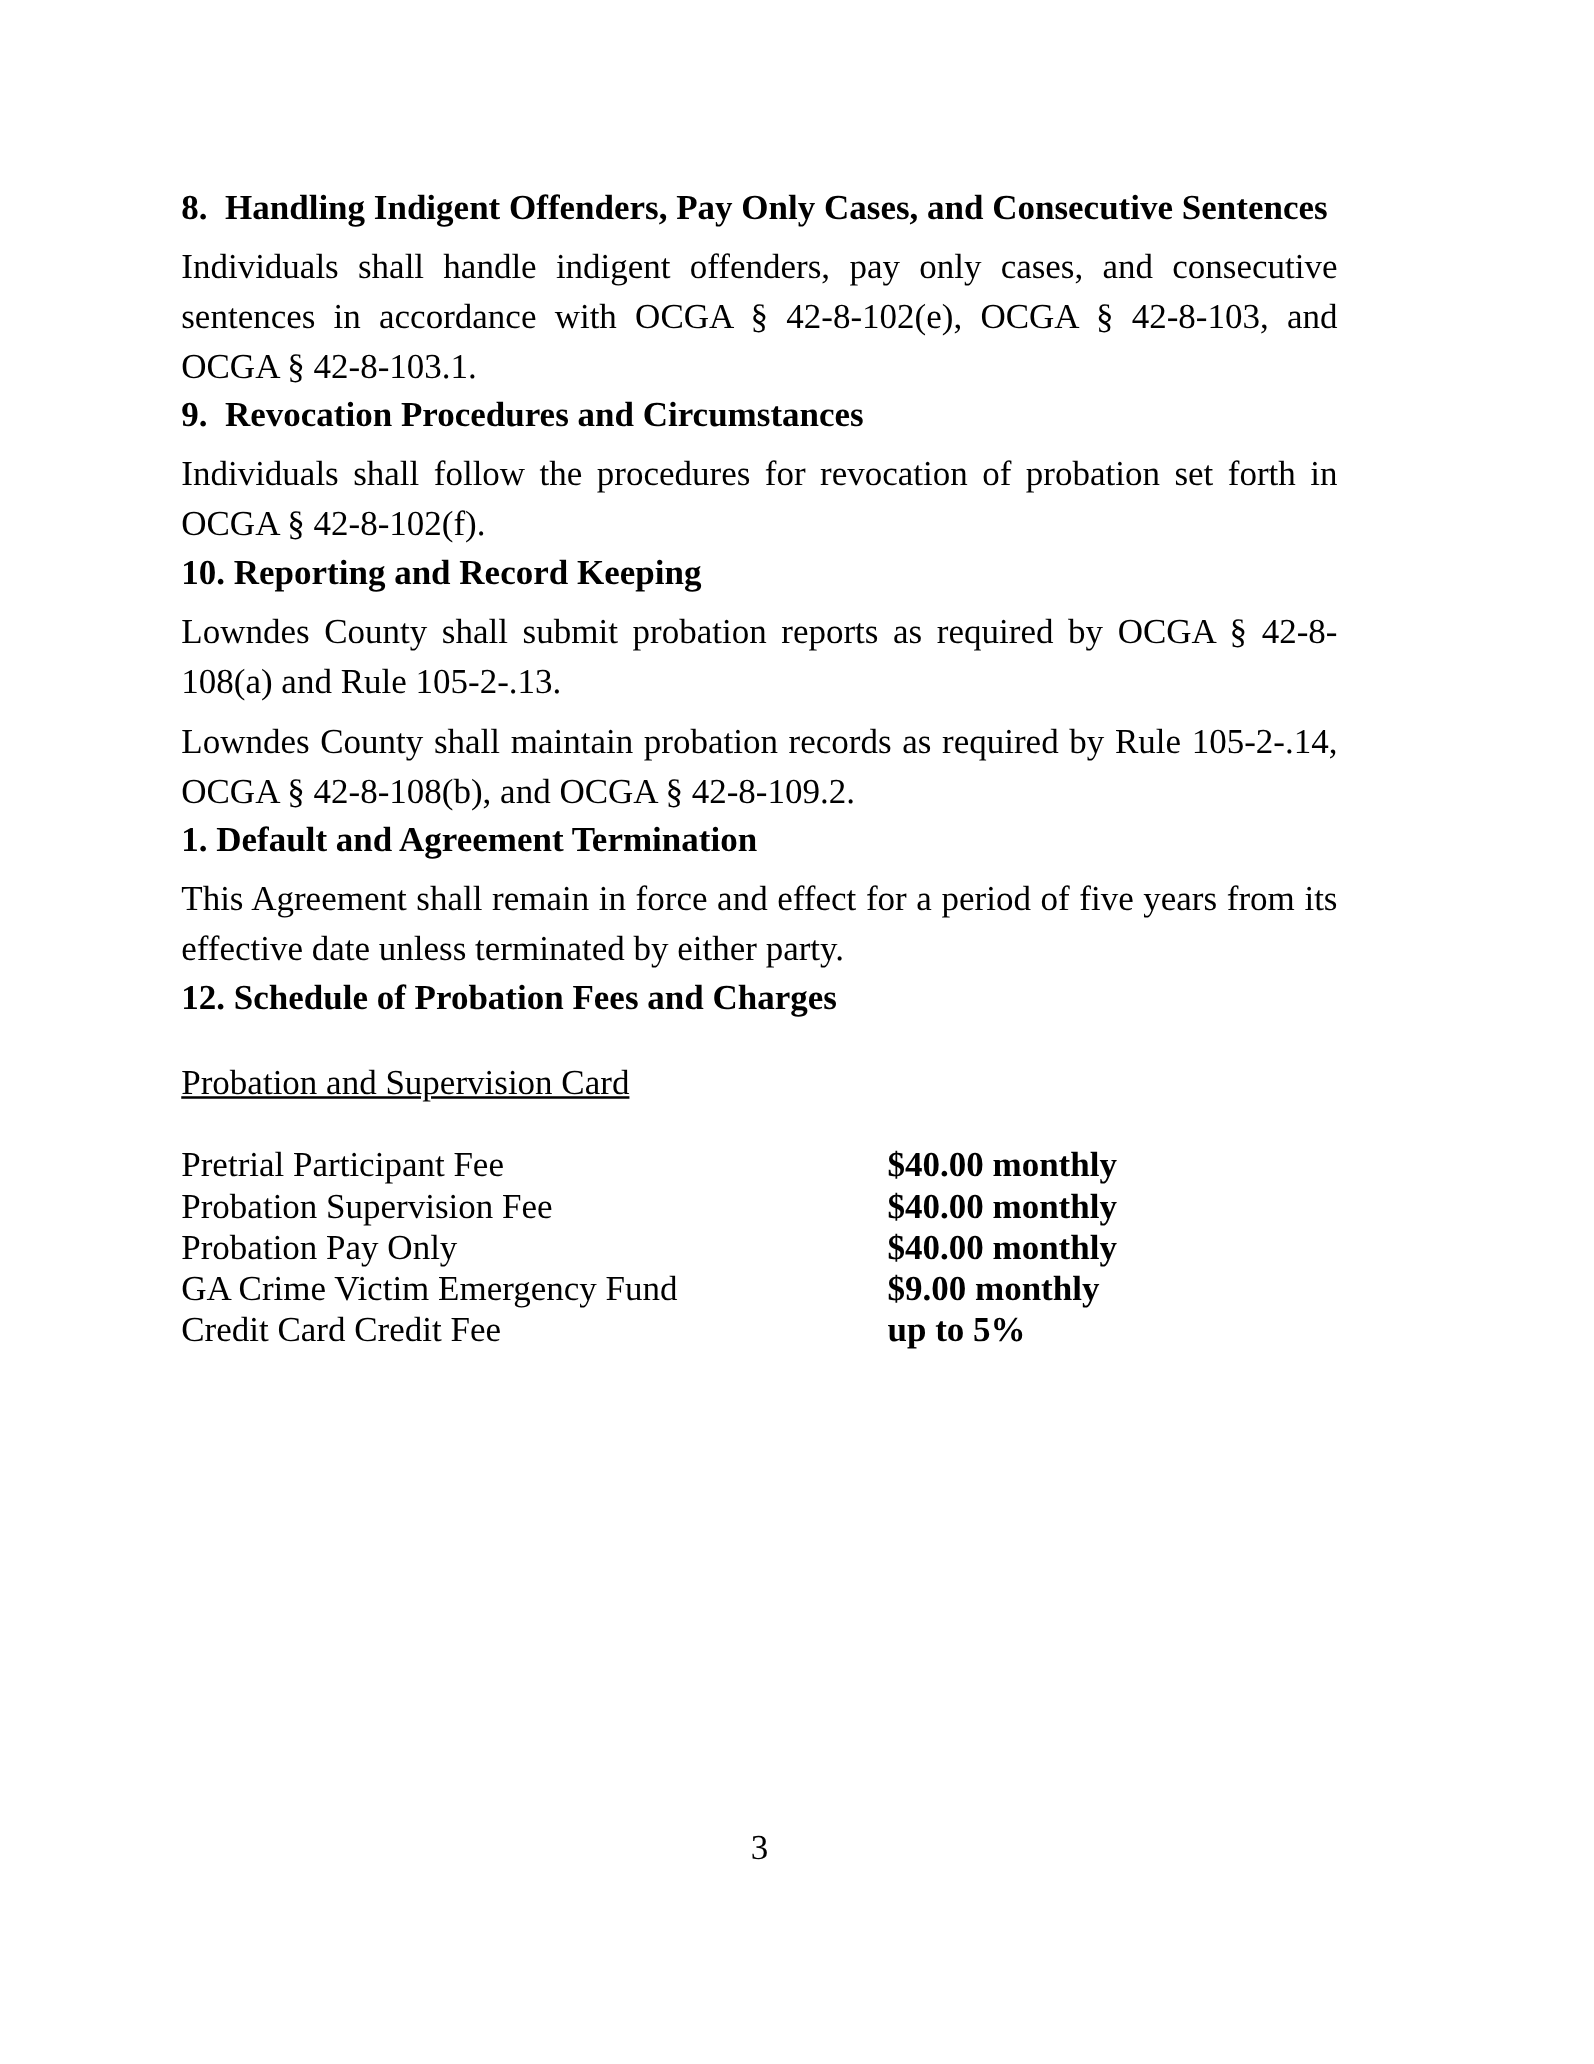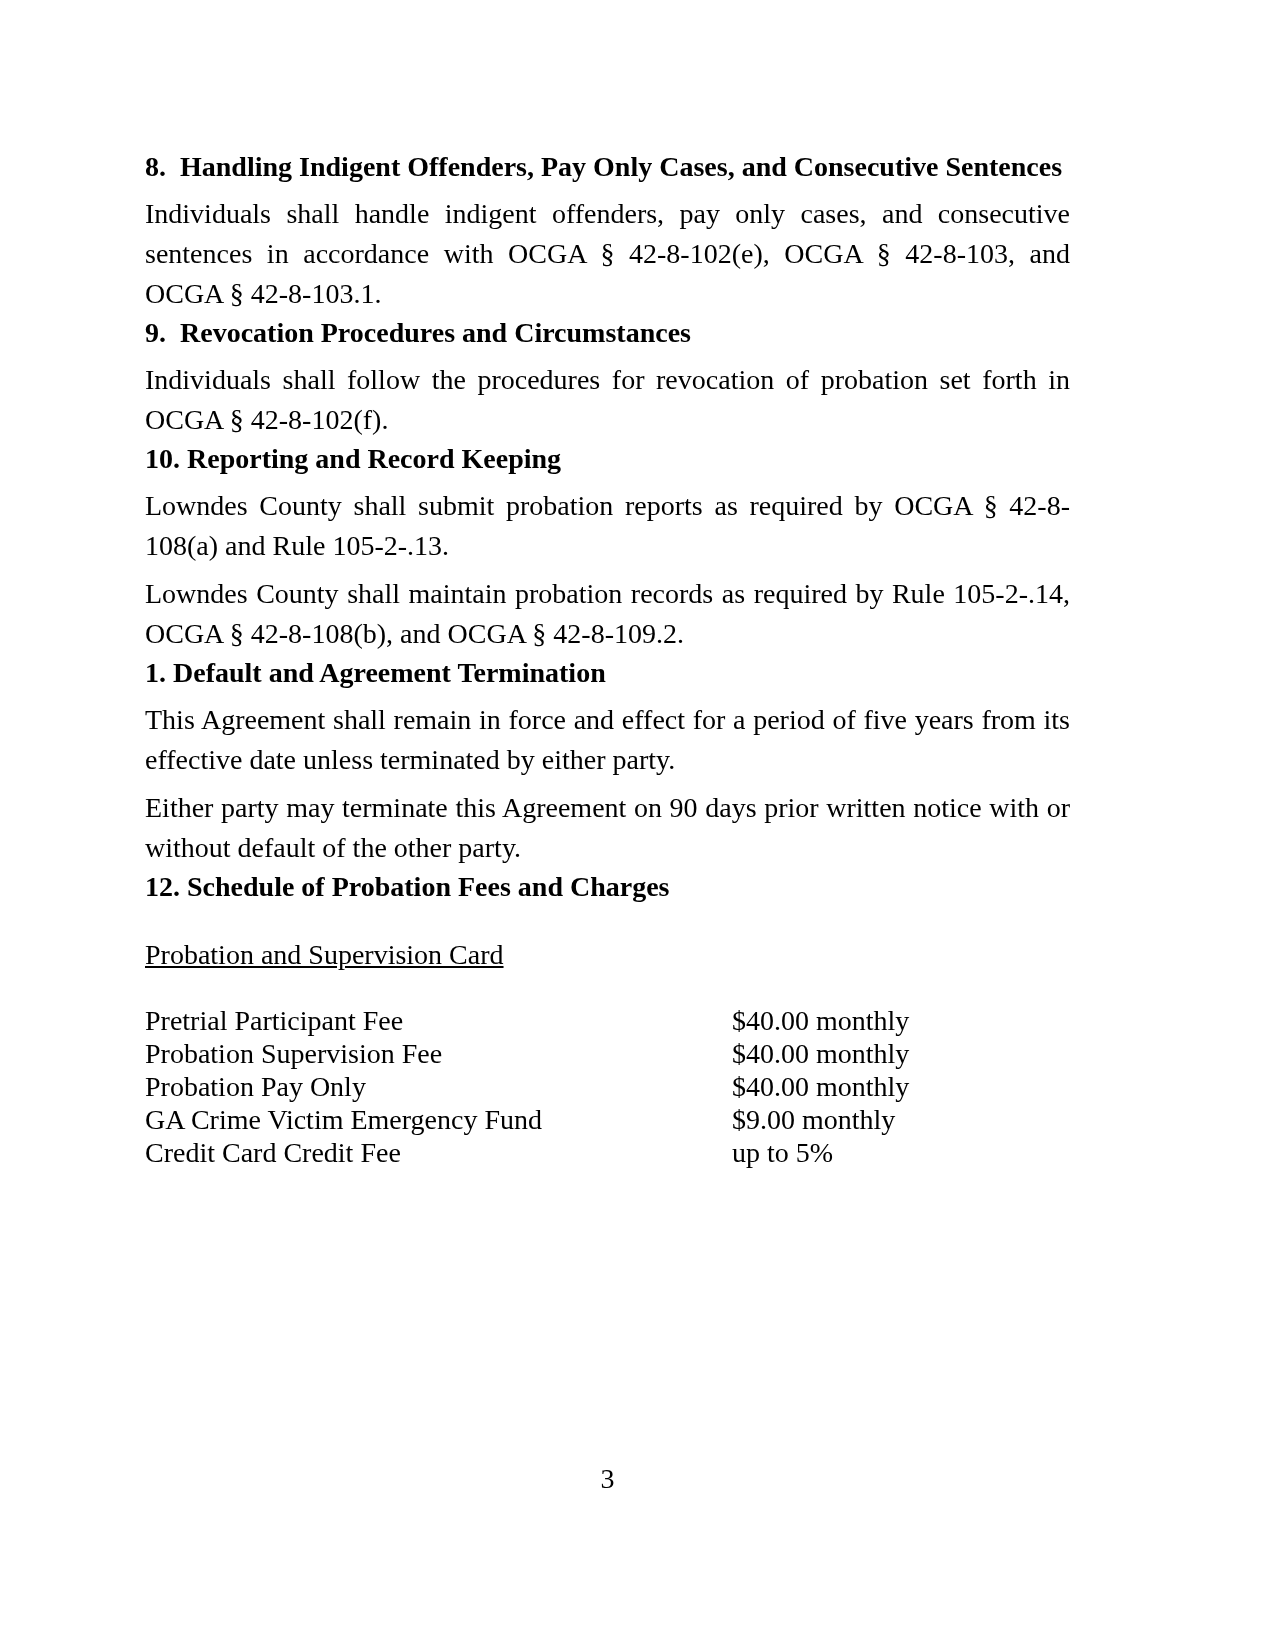--- a/index.html
+++ b/index.html
@@ -44,29 +44,29 @@
     text-decoration: underline;
     margin: 30px 0 0 0;
   }
   .fees-table {
     margin-top: 30px;
   }
   .fee-row {
     font-size: 28px;
     line-height: 33px;
     display: flex;
-    gap: 22px;
   }
   .fee-label {
     display: inline-block;
     width: 565px;
     flex: 0 0 565px;
   }
   .fee-value {
     display: inline-block;
+    font-weight: bold;
   }
   .page-footer {
     position: absolute;
     top: 1462px;
     left: 145px;
     right: 205px;
     text-align: center;
     font-size: 28px;
     line-height: 33px;
   }
@@ -88,21 +88,20 @@
 
   <section>
     <h2 class="doc-heading">10. Reporting and Record Keeping</h2>
     <p class="doc-paragraph">Lowndes County shall submit probation reports as required by OCGA § 42-8-108(a) and Rule 105-2-.13.</p>
     <p class="doc-paragraph">Lowndes County shall maintain probation records as required by Rule 105-2-.14, OCGA § 42-8-108(b), and OCGA § 42-8-109.2.</p>
   </section>
 
   <section>
     <h2 class="doc-heading">1. Default and Agreement Termination</h2>
     <p class="doc-paragraph">This Agreement shall remain in force and effect for a period of five years from its effective date unless terminated by either party.</p>
-    <p class="doc-paragraph">Either party may terminate this Agreement on 90 days prior written notice with or without default of the other party.</p>
   </section>
 
   <section>
     <h2 class="doc-heading">12. Schedule of Probation Fees and Charges</h2>
     <p class="fees-subheading">Probation and Supervision Card</p>
 
     <div class="fees-table">
       <div class="fee-row">
         <span class="fee-label">Pretrial Participant Fee</span>
         <span class="fee-value">$40.00 monthly</span>

